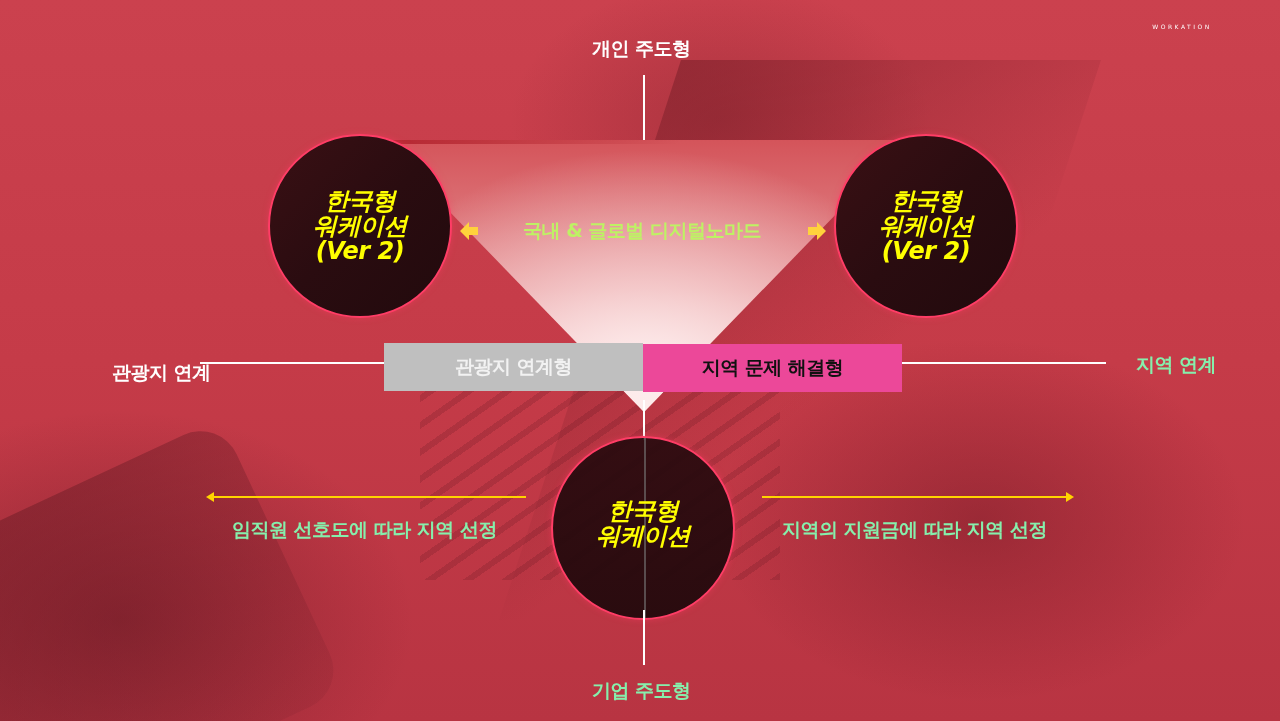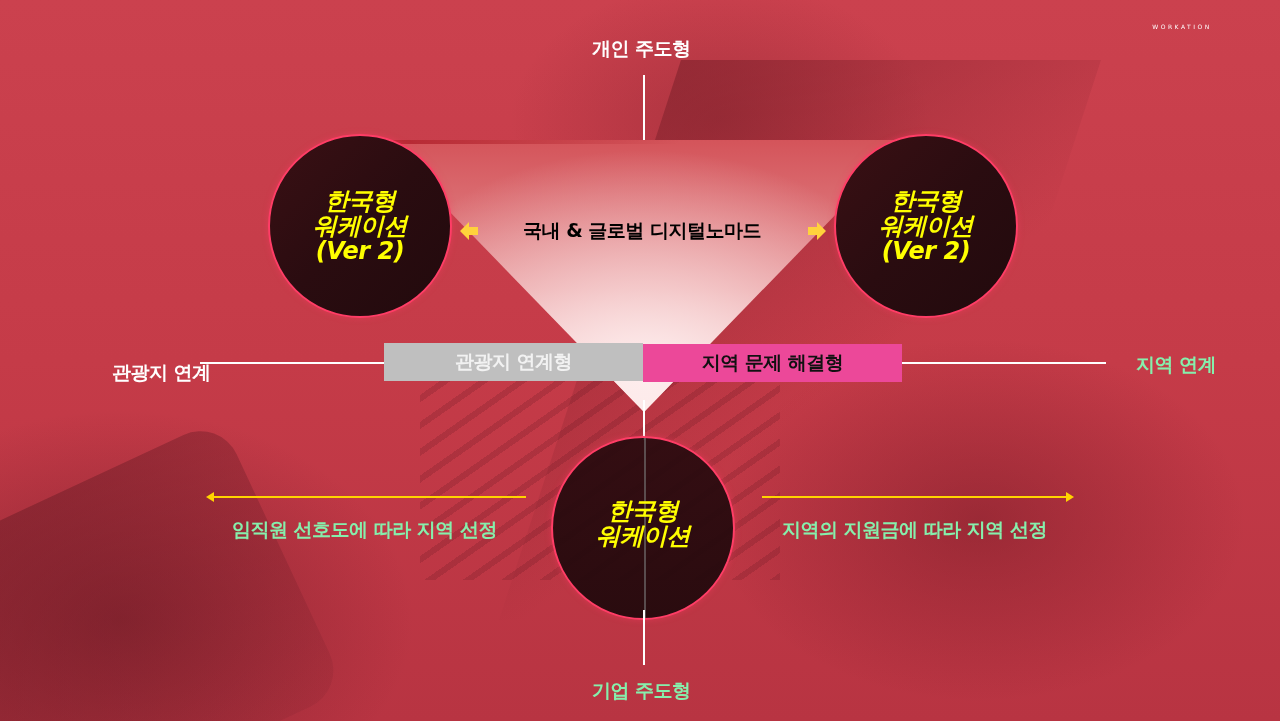--- a/index.html
+++ b/index.html
@@ -82,30 +82,30 @@
   .label {
     position: absolute; font-weight: bold; font-size: 19px; white-space: nowrap;
     letter-spacing: -0.5px;
     text-align: right;
   }
   .label.white { color: #ffffff; }
   .label.yellow { color: #86efac; }
 
   .mid-text {
     position: absolute; left: 520px; top: 218px; width: 244px; text-align: center;
-    color: #000000; font-weight: bold; font-size: 19px; letter-spacing: -0.5px;
+    color: #bef264; font-weight: bold; font-size: 19px; letter-spacing: -0.5px;
   }
   .arrow-fat {
     position: absolute; top: 222px; width: 18px; height: 18px; background: #ffd23c;
   }
   .arrow-fat.left { left: 460px; clip-path: polygon(0 50%, 50% 0, 50% 28%, 100% 28%, 100% 72%, 50% 72%, 50% 100%); }
   .arrow-fat.right { left: 808px; clip-path: polygon(100% 50%, 50% 0, 50% 28%, 0 28%, 0 72%, 50% 72%, 50% 100%); }
 
   .box {
-    position: absolute; top: 343px; height: 38px;
+    position: absolute; top: 343px; height: 48px;
     display: flex; align-items: center; justify-content: center;
     font-weight: bold; font-size: 19px; letter-spacing: -0.5px;
   }
   .box.gray { left: 384px; width: 259px; background: #bfbfbf; color: #f2f2f2; }
   .box.yellow { left: 643px; width: 259px; top: 344px; background: #ec4899; color: #111111; }
 
   .thin-arrow {
     position: absolute; top: 496px; height: 2px; background: #ffd400;
   }
   .thin-arrow.left { left: 212px; width: 314px; }

